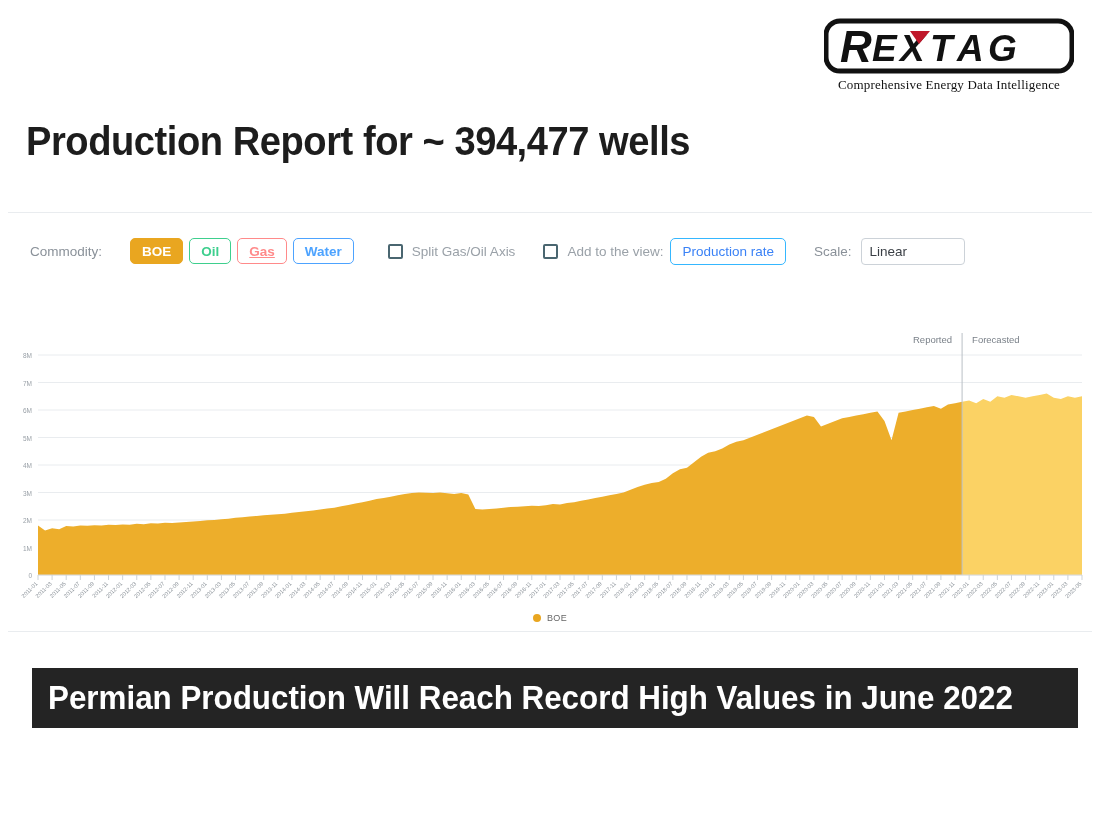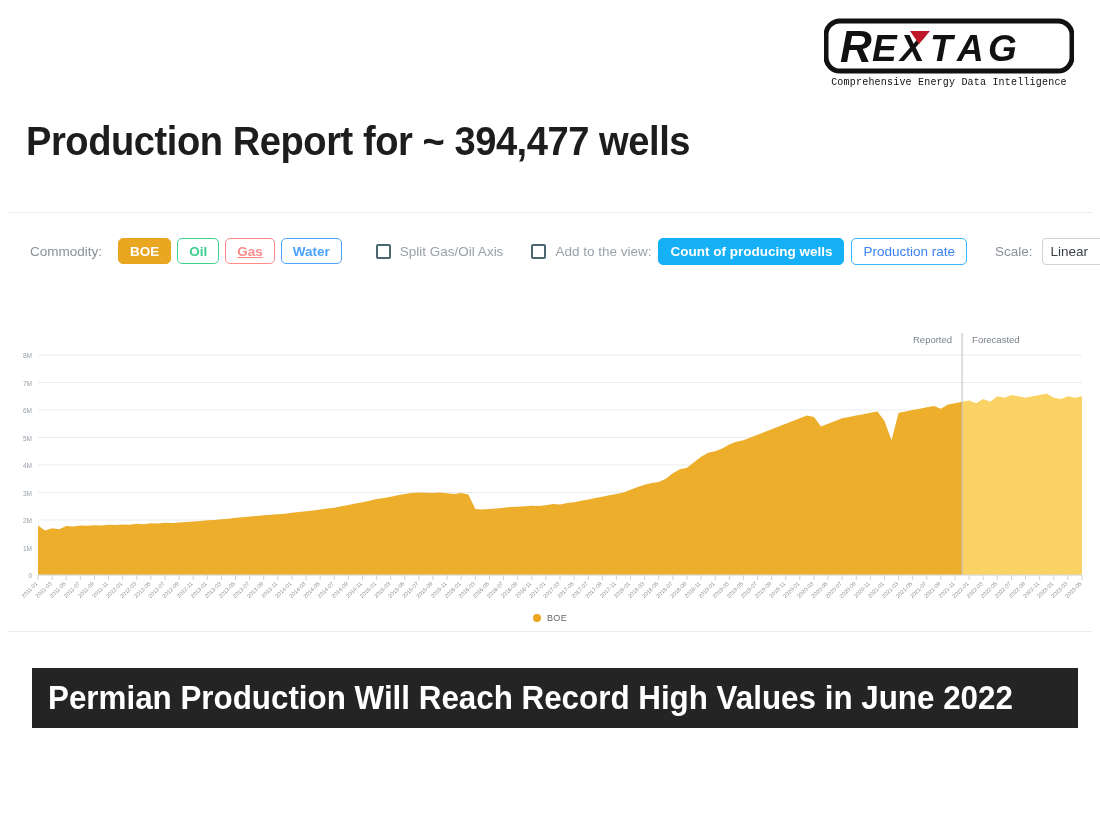--- a/index.html
+++ b/index.html
@@ -14,22 +14,22 @@
   }
 
   
   .logo-wrap{
     position:absolute; right:26px; top:18px;
     width:250px; height:82px;
     display:flex; flex-direction:column; align-items:center; justify-content:flex-start;
   }
   .logo-mark{ width:250px; height:58px; display:block; }
   .logo-tag{
-    font-family:Liberation Mono, monospace;
-    font-size:10px; color:#111; letter-spacing:.2px;
+    font-family:Liberation Serif, serif;
+    font-size:13px; color:#111; letter-spacing:.2px;
     margin-top:1px; white-space:nowrap;
   }
 
   
   .page-title{
     position:absolute; left:26px; top:118px;
     font-family:"Liberation Sans", sans-serif;
     font-size:41px; font-weight:bold; color:#1d1d1d;
     letter-spacing:-0.5px;
     transform:scaleX(0.93); transform-origin:left center;
@@ -43,21 +43,21 @@
     border-top:1px solid #e9ecef;
     border-bottom:1px solid #e9ecef;
   }
 
   
   .toolbar{
     position:absolute; left:0; top:18px; width:100%; height:40px;
     display:flex; align-items:center; padding-left:22px; gap:0;
   }
   .tb-label{
-    font-size:13.5px; color:#8a9199; margin-right:16px; white-space:nowrap;
+    font-size:13.5px; color:#8a9199; margin-right:28px; white-space:nowrap;
     font-family:"Liberation Sans", sans-serif;
   }
   .chip{
     display:inline-flex; align-items:center; justify-content:center;
     height:26px; padding:0 11px; border-radius:5px;
     font-size:13.5px; font-weight:bold; white-space:nowrap;
     border:1.6px solid transparent; background:#fff; cursor:pointer;
     margin-right:6px; font-family:"Liberation Sans", sans-serif;
   }
   .chip.boe{ background:#E9A620; border-color:#E9A620; color:#ffffff; }
@@ -162,21 +162,20 @@
     <span class="chk-group">
       <span class="chk-box"></span>
       <span class="chk-text">Split Gas/Oil Axis</span>
     </span>
 
     <span class="chk-group">
       <span class="chk-box"></span>
       <span class="chk-text">Add to the view:</span>
     </span>
 
-    <span class="seg on">Count of producing wells</span>
     <span class="seg off">Production rate</span>
 
     <span class="scale-group">
       <span class="scale-lab">Scale:</span>
       <span class="scale-sel">
         <span>Linear</span>
 
       </span>
     </span>
   </div>

